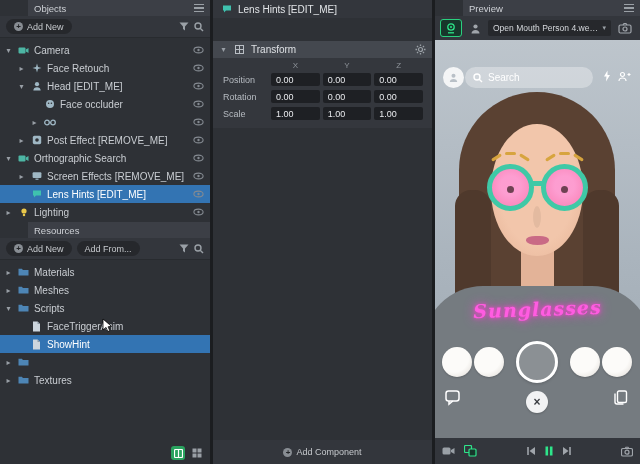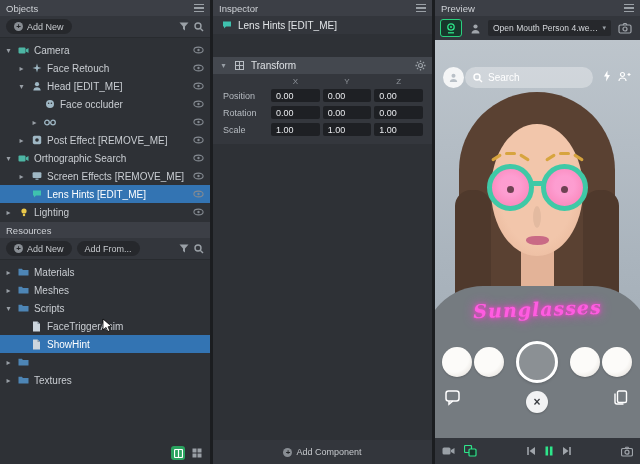--- a/index.html
+++ b/index.html
@@ -3,21 +3,21 @@
 <meta charset="utf-8">
 <style>
   *{margin:0;padding:0;box-sizing:border-box;font-family:"Liberation Sans",sans-serif;}
   html,body{width:640px;height:464px;background:#1b1d20;overflow:hidden;}
   #app{width:640px;height:464px;display:flex;gap:3px;background:#1b1d20;}
   .col{display:flex;flex-direction:column;background:#2e3136;min-width:0;}
   .col.left{width:210px;position:relative;}
   .col.middle{width:219px;}
   .col.right{flex:1;}
 
-  .panel-header{height:16px;background:#3c3f46;display:flex;align-items:center;padding:0 6px;color:#ced1d6;font-size:9.5px;flex:none;}
+  .panel-header{height:16px;background:#3c3f46;display:flex;align-items:center;padding:0 6px;color:#ced1d6;font-size:9.5px;flex:none;margin-left:28px;}
   .ph-title{flex:1;}
   .menu-icon{width:10px;height:8px;border-top:1.5px solid #9aa0a6;border-bottom:1.5px solid #9aa0a6;position:relative;display:inline-block;}
   .menu-icon::after{content:"";position:absolute;left:0;right:0;top:2.4px;height:1.5px;background:#9aa0a6;}
 
   .toolbar{height:22px;background:#33363c;display:flex;align-items:center;gap:5px;padding:0 6px;flex:none;border-bottom:1px solid #282b2f;}
   .pill-btn{height:15px;border-radius:8px;background:#26282c;color:#c6c9cd;font-size:9px;display:inline-flex;align-items:center;gap:4px;padding:0 8px;white-space:nowrap;}
   .plus{width:9px;height:9px;border-radius:50%;background:#888d93;color:#222427;font-size:8px;font-weight:700;line-height:9px;text-align:center;display:inline-block;}
   .tb-spacer{flex:1;}
   .tb-icon{display:inline-flex;align-items:center;}
 
@@ -388,24 +388,20 @@
           </svg>
         </span>
     </div>
 
     <span class="mouse-cursor"><svg width="12" height="16">
           <path d="M1 1 L1 12 L4 9.4 L5.8 13.6 L7.8 12.6 L6 8.8 L9.6 8.4 Z" fill="#fff" stroke="#000" stroke-width="0.8"></path>
         </svg></span>
   </div>
 
   <div class="col middle">
-    <div class="panel-header">
-      <span class="ph-title">Inspector</span>
-      <span class="menu-icon"></span>
-    </div>
     <div class="object-header">
       <span class="ticon">
           <svg width="10" height="10">
             <path d="M1 1.5h8v5H4L2 8.5v-2H1z" fill="#3fc1ae"></path>
           </svg>
         </span>
       <span>Lens Hints [EDIT_ME]</span>
     </div>
 
     <div class="transform">

